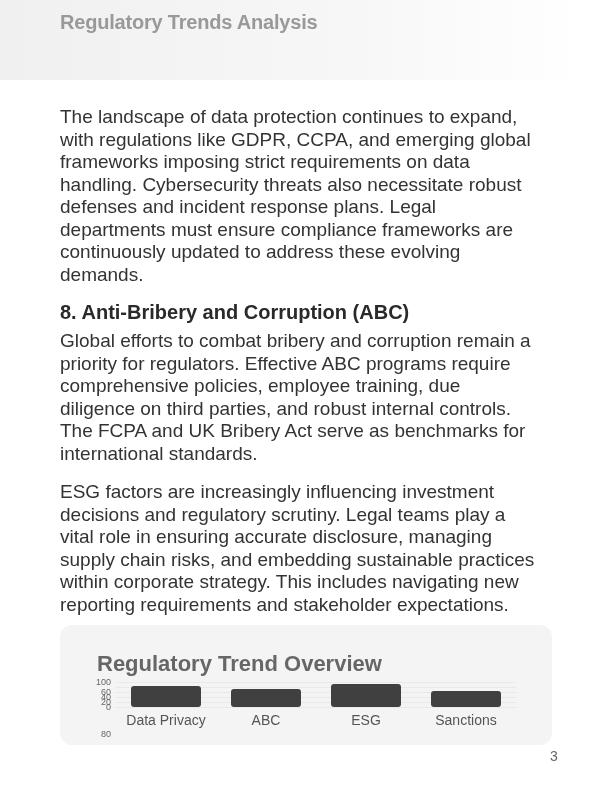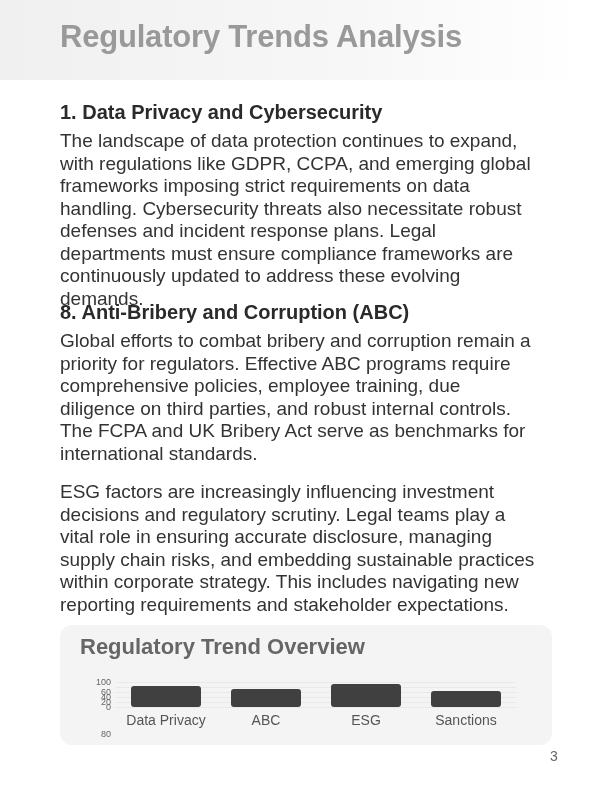--- a/index.html
+++ b/index.html
@@ -7,36 +7,36 @@
     width: 612px; height: 792px; position: relative; overflow: hidden;
     background: #ffffff;
     font-family: "Liberation Sans", "DejaVu Sans", sans-serif;
     color: #2a2a2a;
   }
   .header-band {
     position: absolute; left: 0; top: 0; width: 585px; height: 80px;
     background: linear-gradient(90deg, #f0f0f0 0%, #f7f7f7 60%, #ffffff 100%);
   }
   .doc-title {
-    position: absolute; left: 60px; top: 19px; margin: 0;
-    font-size: 31px; font-weight: bold; color: #999999; letter-spacing: -0.2px;
+    position: absolute; left: 60px; top: 11px; margin: 0;
+    font-size: 20px; font-weight: bold; color: #999999; letter-spacing: -0.2px;
   }
   .section { position: absolute; left: 60px; width: 480px; }
   .section h2 {
     margin: 0; font-size: 20px; font-weight: bold; color: #2a2a2a; line-height: 24px;
   }
   .section p {
     margin: 6px 0 0 0; font-size: 19px; line-height: 22.5px; color: #333333;
   }
   .chart-card {
     position: absolute; left: 60px; top: 625px; width: 492px; height: 120px;
     background: #f4f4f4; border-radius: 12px;
   }
   .chart-title {
-    position: absolute; left: 20px; top: 9px; margin: 0;
+    position: absolute; left: 20px; top: 9px; margin: 17px;
     font-size: 22px; font-weight: bold; color: #666666;
   }
   .plot {
     position: absolute; left: 56px; top: 57px; width: 400px; height: 25px;
   }
   .gridline { position: absolute; left: 0; width: 400px; height: 1px; background: #e9e9e9; }
   .ytick {
     position: absolute; left: -27px; width: 22px; text-align: right;
     font-size: 9px; line-height: 9px; color: #666666;
   }
@@ -52,21 +52,20 @@
   }
 </style>
 </head>
 <body>
 
 <div class="header-band">
   <h1 class="doc-title">Regulatory Trends Analysis</h1>
 </div>
 
 <div class="section" style="top:100px;">
-  <h2>1. Data Privacy and Cybersecurity</h2>
   <p>The landscape of data protection continues to expand, with regulations like GDPR, CCPA, and emerging global frameworks imposing strict requirements on data handling. Cybersecurity threats also necessitate robust defenses and incident response plans. Legal departments must ensure compliance frameworks are continuously updated to address these evolving demands.</p>
 </div>
 
 <div class="section" style="top:300px;">
   <h2>8. Anti-Bribery and Corruption (ABC)</h2>
   <p>Global efforts to combat bribery and corruption remain a priority for regulators. Effective ABC programs require comprehensive policies, employee training, due diligence on third parties, and robust internal controls. The FCPA and UK Bribery Act serve as benchmarks for international standards.</p>
 </div>
 
 <div class="section" style="top:475px;">
   <p>ESG factors are increasingly influencing investment decisions and regulatory scrutiny. Legal teams play a vital role in ensuring accurate disclosure, managing supply chain risks, and embedding sustainable practices within corporate strategy. This includes navigating new reporting requirements and stakeholder expectations.</p>

